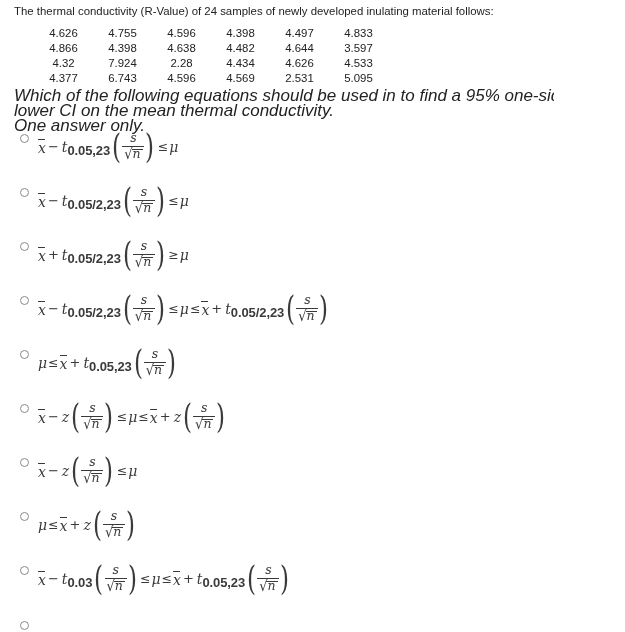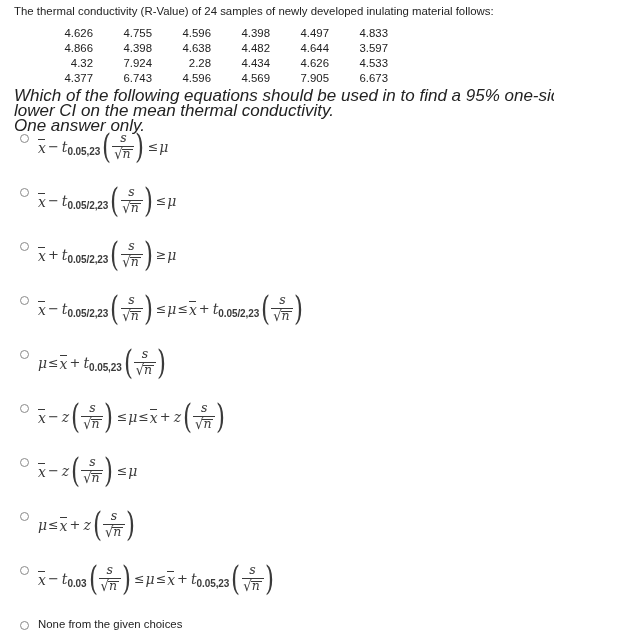--- a/index.html
+++ b/index.html
@@ -37,21 +37,21 @@
   
   .data-table {
     position: absolute;
     left: 34px;
     top: 26px;
     border-collapse: collapse;
   }
   .data-table td {
     font-size: 11.4px;
     line-height: 15px;
-    text-align: right;
+    text-align: center;
     padding: 0 0 0 0;
     width: 59px;
     color: #222;
     font-family: "Liberation Sans", sans-serif;
   }
 
   .stem2 {
     position: absolute;
     left: 14px;
     top: 88px;
@@ -150,21 +150,21 @@
     align-items: baseline;
     font-family: "DejaVu Serif", serif;
     font-style: italic;
     font-size: 14px;
     color: #3a3a3a;
     margin-left: 1px;
   }
   .tstat .sub {
     font-family: "Liberation Sans", sans-serif;
     font-style: normal;
-    font-size: 10px;
+    font-size: 13px;
     font-weight: 700;
     letter-spacing: -0.1px;
     transform: translateY(2.5px);
     color: #3a3a3a;
   }
   .zstat {
     font-family: "DejaVu Serif", serif;
     font-style: italic;
     font-size: 14px;
     color: #3a3a3a;
@@ -278,22 +278,22 @@
         <td>2.28</td>
         <td>4.434</td>
         <td>4.626</td>
         <td>4.533</td>
       </tr>
       <tr>
         <td>4.377</td>
         <td>6.743</td>
         <td>4.596</td>
         <td>4.569</td>
-        <td>7.905</td>
-        <td>6.673</td>
+        <td>2.531</td>
+        <td>5.095</td>
       </tr>
     </tbody>
   </table>
 
   <div class="stem2">
     <span class="l2">Which of the following equations should be used in to find a 95% one-sided lower CI on the mean thermal conductivity.</span>
     <span class="l2">One answer only.</span>
   </div>
 
   <div class="options">
@@ -596,17 +596,16 @@
                 </span>
             </span>
           </span>
           <span class="paren r">)</span>
         </span>
       </span>
     </div>
 
     <div class="option last">
       <span class="radio"></span>
-      <span class="plain-label">None from the given choices</span>
     </div>
 
   </div>
 </div>
 
 </body></html>

